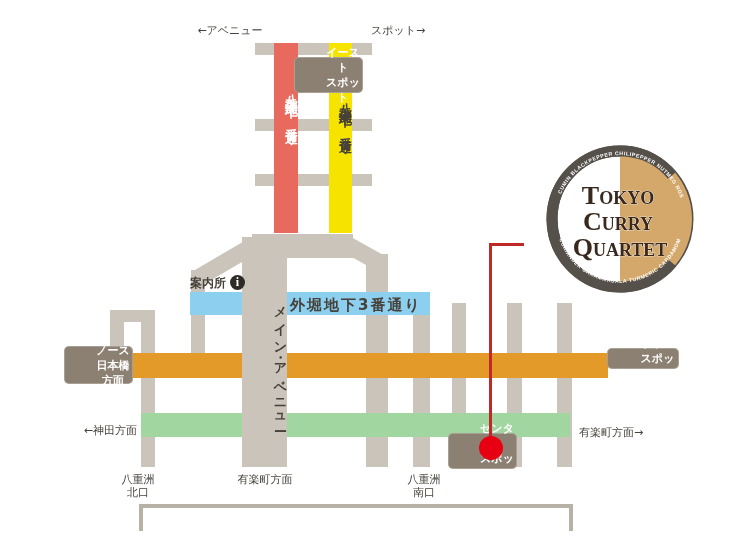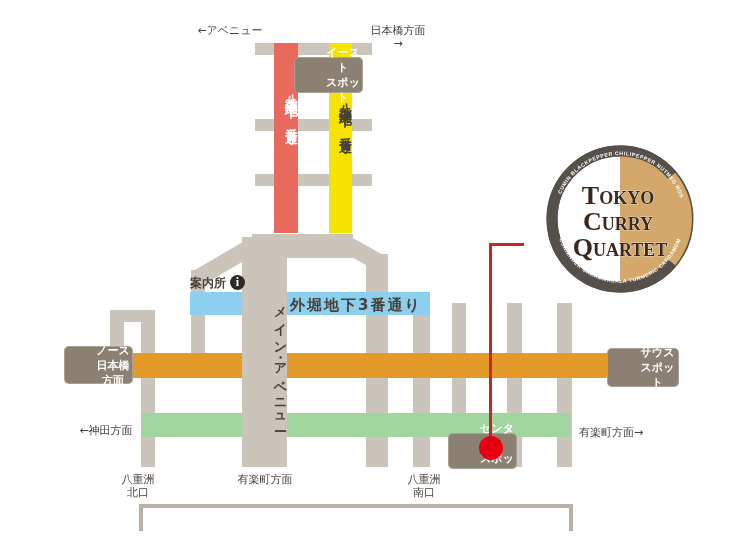--- a/index.html
+++ b/index.html
@@ -92,31 +92,31 @@
 
   <div class="bar gray z4" style="left:242px;top:237px;width:45px;height:230px;"></div>
   <div class="abs vtext" style="left:242px;top:297px;width:45px;color:#46413a;">メイン・アベニュー</div>
 
   <div class="bar-label" style="left:290px;top:296px;width:125px;">外堀地下3番通り</div>
 
   <div class="spot" style="left:294px;top:57px;width:40px;height:36px;">イースト
 スポット</div>
   <div class="spot" style="left:64px;top:346px;width:40px;height:38px;">ノース
 日本橋方面</div>
-  <div class="spot" style="left:607px;top:348px;width:43px;height:39px;">サウス
+  <div class="spot" style="left:607px;top:348px;width:43px;height:21px;">サウス
 スポット</div>
   <div class="spot" style="left:448px;top:433px;width:40px;height:36px;">センター
 スポット</div>
 
   <div class="lbl lbl-bold" style="left:190px;top:277px;font-size:12px;">案内所</div>
   <div id="info-icon-circle" style="left:230px;top:275px;">i</div>
 
   <div class="lbl" style="left:195px;top:24px;width:70px;">←アベニュー</div>
-  <div class="lbl" style="left:368px;top:24px;width:60px;">日本橋方面→</div>
-  <div class="lbl" style="left:75px;top:424px;width:62px;">←神田方面</div>
+  <div class="lbl" style="left:368px;top:24px;width:60px;">スポット→</div>
+  <div class="lbl" style="left:75px;top:424px;width:62px;text-align:right;">←神田方面</div>
   <div class="lbl" style="left:576px;top:426px;width:70px;">有楽町方面→</div>
 
   <div class="lbl" style="left:113px;top:473px;width:50px;">八重洲
 北口</div>
   <div class="lbl" style="left:215px;top:473px;width:100px;">有楽町方面</div>
   <div class="lbl" style="left:399px;top:473px;width:50px;">八重洲
 南口</div>
 
   <div class="abs bracket" style="left:139px;top:504px;width:434px;height:4px;"></div>
   <div class="abs bracket" style="left:139px;top:504px;width:4px;height:27px;"></div>

